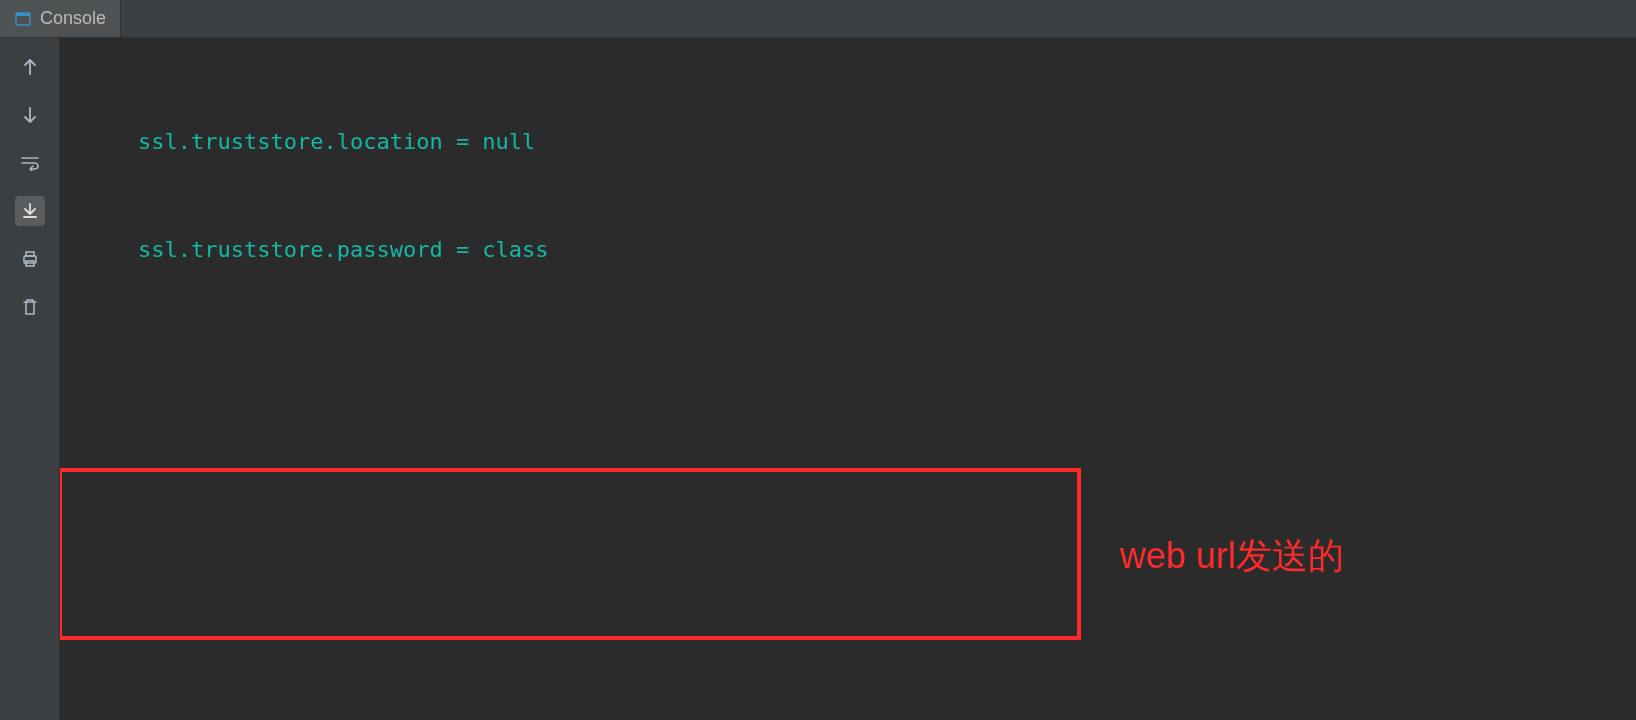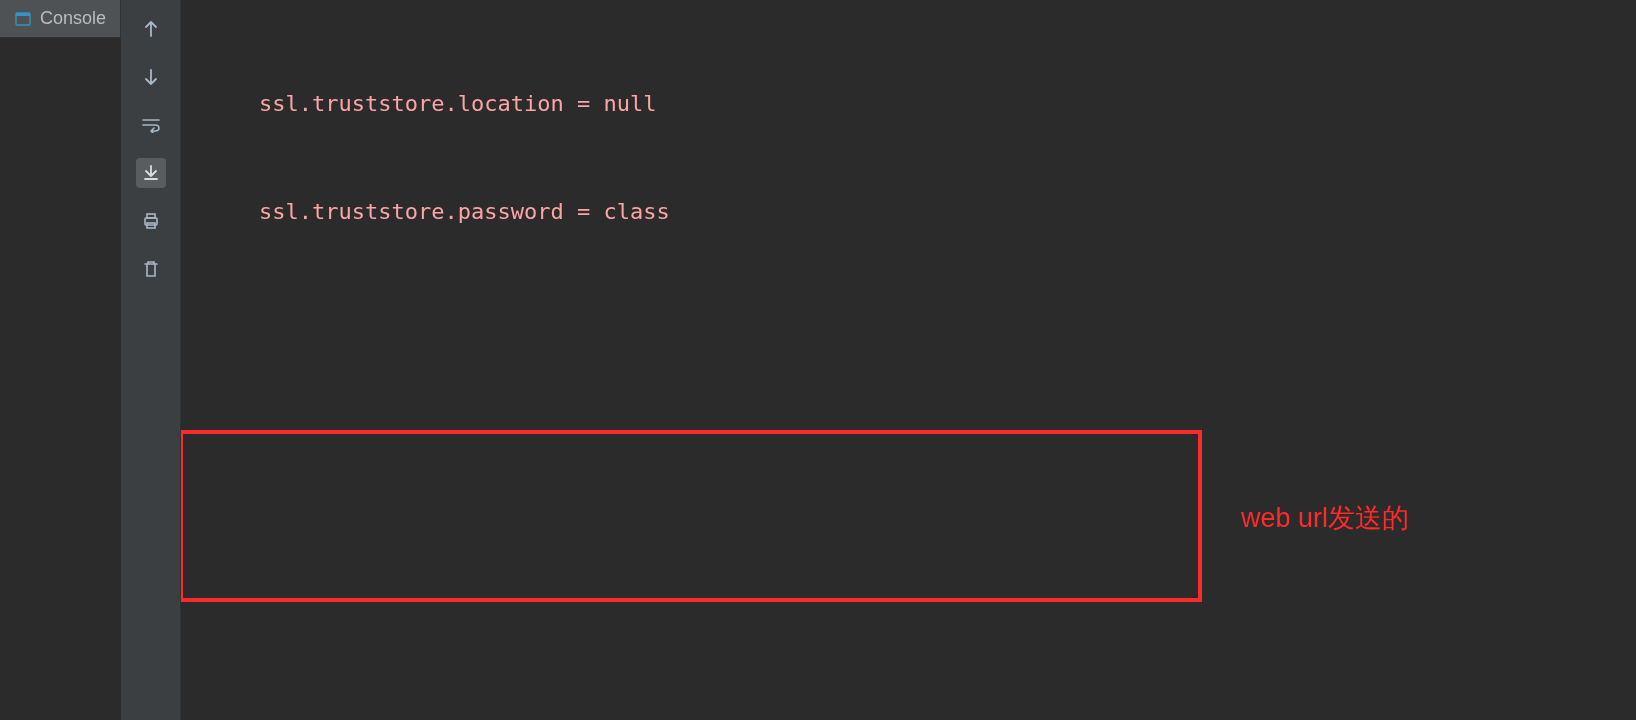--- a/index.html
+++ b/index.html
@@ -4,21 +4,21 @@
 <style>
   * { margin: 0; padding: 0; box-sizing: border-box; }
   html, body { width: 100%; height: 100%; }
   body {
     background: #2b2b2b;
     font-family: "SF Mono", Menlo, Consolas, monospace;
     font-size: 20px;
     color: #bbbbbb;
     overflow: hidden;
   }
-  .root { display: flex; flex-direction: row; width: 1636px; height: 720px; }
+  .root { display: flex; flex-direction: column; width: 1636px; height: 720px; }
   .tabs {
     display: flex;
     align-items: stretch;
     background: #3c3f41;
     height: 38px;
     border-bottom: 1px solid #323232;
     font-family: -apple-system, "Segoe UI", sans-serif;
     font-size: 18px;
   }
   .tab {
@@ -57,31 +57,31 @@
     padding: 14px 12px 8px 12px;
     font-size: 22px;
     line-height: 36px;
     color: #a9b7c6;
     white-space: pre;
     position: relative;
     overflow: hidden;
   }
   .line { display: block; }
   .indent { padding-left: 66px; }
-  .plain { color: #fca5a5; }
+  .plain { color: #14b8a6; }
   .box {
     position: absolute;
     border: 4px solid #ff2a2a;
     pointer-events: none;
   }
   .annot {
     position: absolute;
     color: #ff2a2a;
     font-family: -apple-system, "Segoe UI", sans-serif;
-    font-size: 27px;
+    font-size: 36px;
     font-weight: 500;
     pointer-events: none;
   }
 </style>
 </head>
 <body>
 
 <div class="root">
 
   <div class="tabs">

